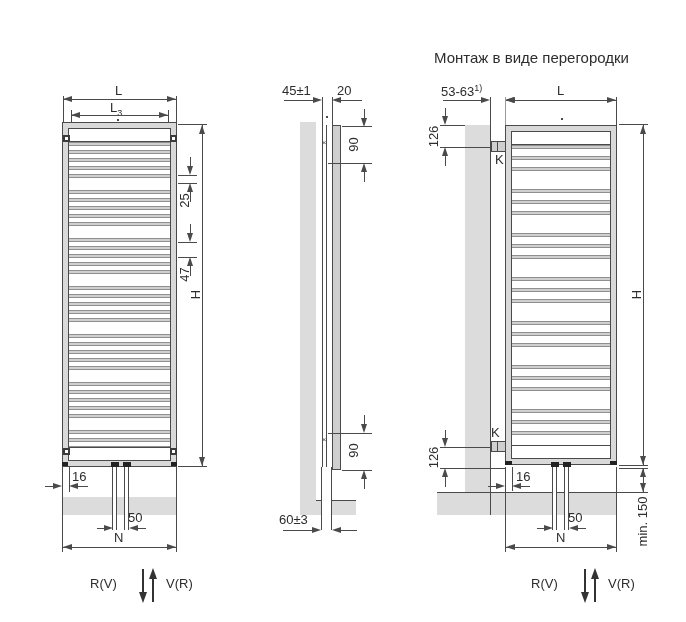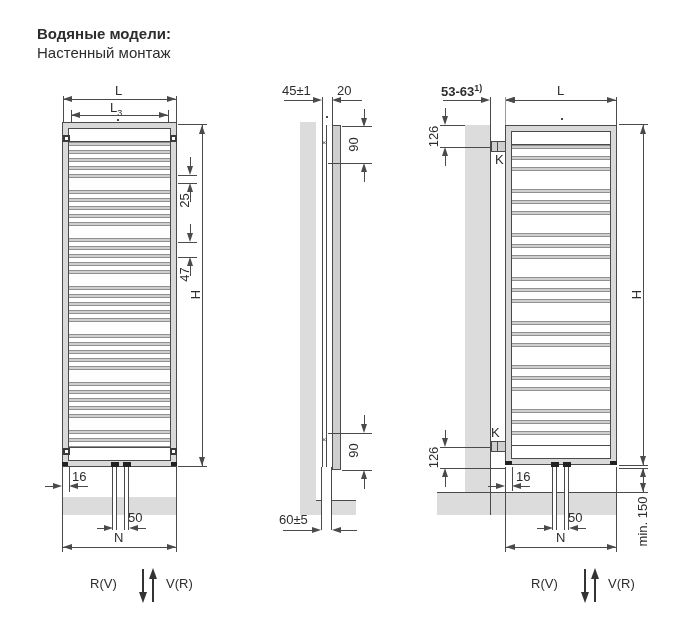--- a/index.html
+++ b/index.html
@@ -44,22 +44,21 @@
   .thick{position:absolute;width:2px;background:#333;z-index:4;}
   .vtxt{position:absolute;display:flex;align-items:center;justify-content:center;z-index:5;}
   .vtxt > span{transform:rotate(-90deg);font-size:13px;white-space:nowrap;}
   .xmark{position:absolute;font-size:8px;color:#444;z-index:5;line-height:1;width:8px;text-align:center;}
 </style>
 </head>
 <body>
 
 <div class="canvas">
 
-  <div class="t title b" style="left:37px;top:26px;">Водяные модели:</div>
-  <div class="t title" style="left:37px;top:45px;">Настенный монтаж</div>
+  <div class="t title" style="left:434px;top:50px;">Монтаж в виде перегородки</div>
 
   <div class="fill" style="left:62px;top:497px;width:115px;height:18px;"></div>
 
   <div class="frame" style="left:62px;top:122px;width:115px;height:345px;">
     <div class="inner">
       <div class="sep" style="top:12px;"></div>
       <div class="tubes dense"></div>
       <div class="sep" style="bottom:12px;"></div>
     </div>
   </div>
@@ -178,21 +177,21 @@
   <div class="hl" style="left:328px;top:433px;width:44px;"></div>
   <div class="hl" style="left:342px;top:470px;width:30px;"></div>
   <div class="vl" style="left:364px;top:415px;height:10px;"></div>
   <div class="ah ad" style="left:361px;top:424px;"></div>
   <div class="ah au" style="left:361px;top:470px;"></div>
   <div class="vl" style="left:364px;top:479px;height:10px;"></div>
   <div class="vtxt" style="left:347px;top:437px;width:13px;height:26px;">
       <span>90</span>
     </div>
 
-  <div class="t" style="left:279px;top:513px;">60±5</div>
+  <div class="t" style="left:279px;top:513px;">60±3</div>
   <div class="hl" style="left:283px;top:530px;width:29px;"></div>
   <div class="ah ar" style="left:312px;top:527px;"></div>
   <div class="ah al" style="left:332px;top:527px;"></div>
   <div class="hl" style="left:341px;top:530px;width:16px;"></div>
 
   <div class="fill" style="left:465px;top:125px;width:25px;height:390px;"></div>
   <div class="fill" style="left:437px;top:492px;width:180px;height:23px;"></div>
   <div class="hl" style="left:437px;top:492px;width:211px;z-index:1;"></div>
   <div class="vl" style="left:490px;top:97px;height:418px;"></div>
 
@@ -209,21 +208,21 @@
   <div class="bracket" style="left:491px;top:441px;width:15px;height:11px;"></div>
   <div class="vl" style="left:497px;top:441px;height:11px;z-index:4;"></div>
   <div class="t" style="left:491px;top:426px;">K</div>
   <div class="stub" style="left:505px;top:461px;width:7px;height:4px;"></div>
   <div class="stub" style="left:610px;top:461px;width:7px;height:4px;"></div>
   <div class="stub" style="left:551px;top:462px;width:8px;height:5px;"></div>
   <div class="stub" style="left:563px;top:462px;width:8px;height:5px;"></div>
   <div class="pipe" style="left:552px;top:467px;width:5px;height:63px;"></div>
   <div class="pipe" style="left:564px;top:467px;width:5px;height:63px;"></div>
 
-  <div class="t" style="left:441px;top:84px;font-weight:bold;"><span>53-63</span><span class="sup">1)</span></div>
+  <div class="t" style="left:441px;top:84px;"><span>53-63</span><span class="sup">1)</span></div>
   <div class="hl" style="left:443px;top:100px;width:38px;"></div>
   <div class="ah ar" style="left:481px;top:97px;"></div>
   <div class="ah al" style="left:505px;top:97px;"></div>
   <div class="hl" style="left:514px;top:100px;width:16px;"></div>
   <div class="vl gray" style="left:505px;top:97px;height:28px;"></div>
 
   <div class="t" style="left:557px;top:84px;">L</div>
   <div class="hl" style="left:506px;top:100px;width:110px;"></div>
   <div class="ah al" style="left:506px;top:97px;"></div>
   <div class="ah ar" style="left:607px;top:97px;"></div>

